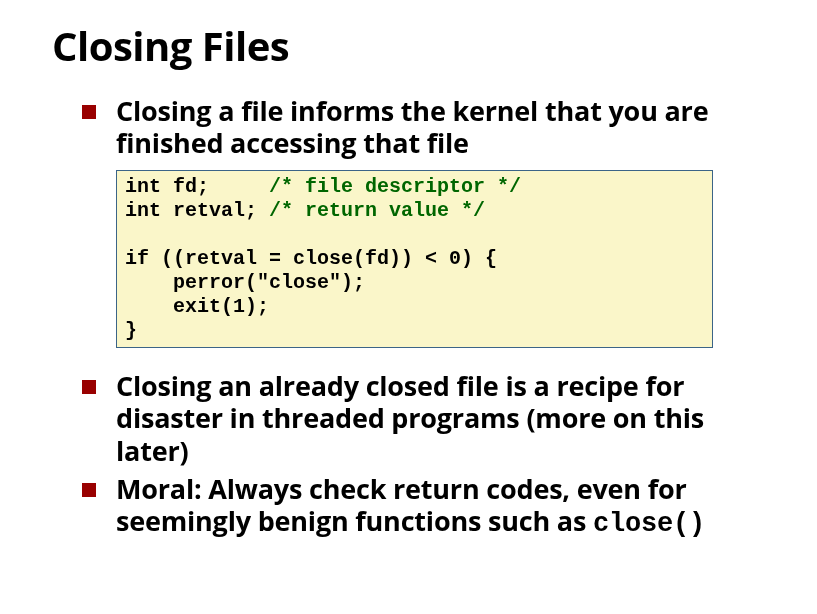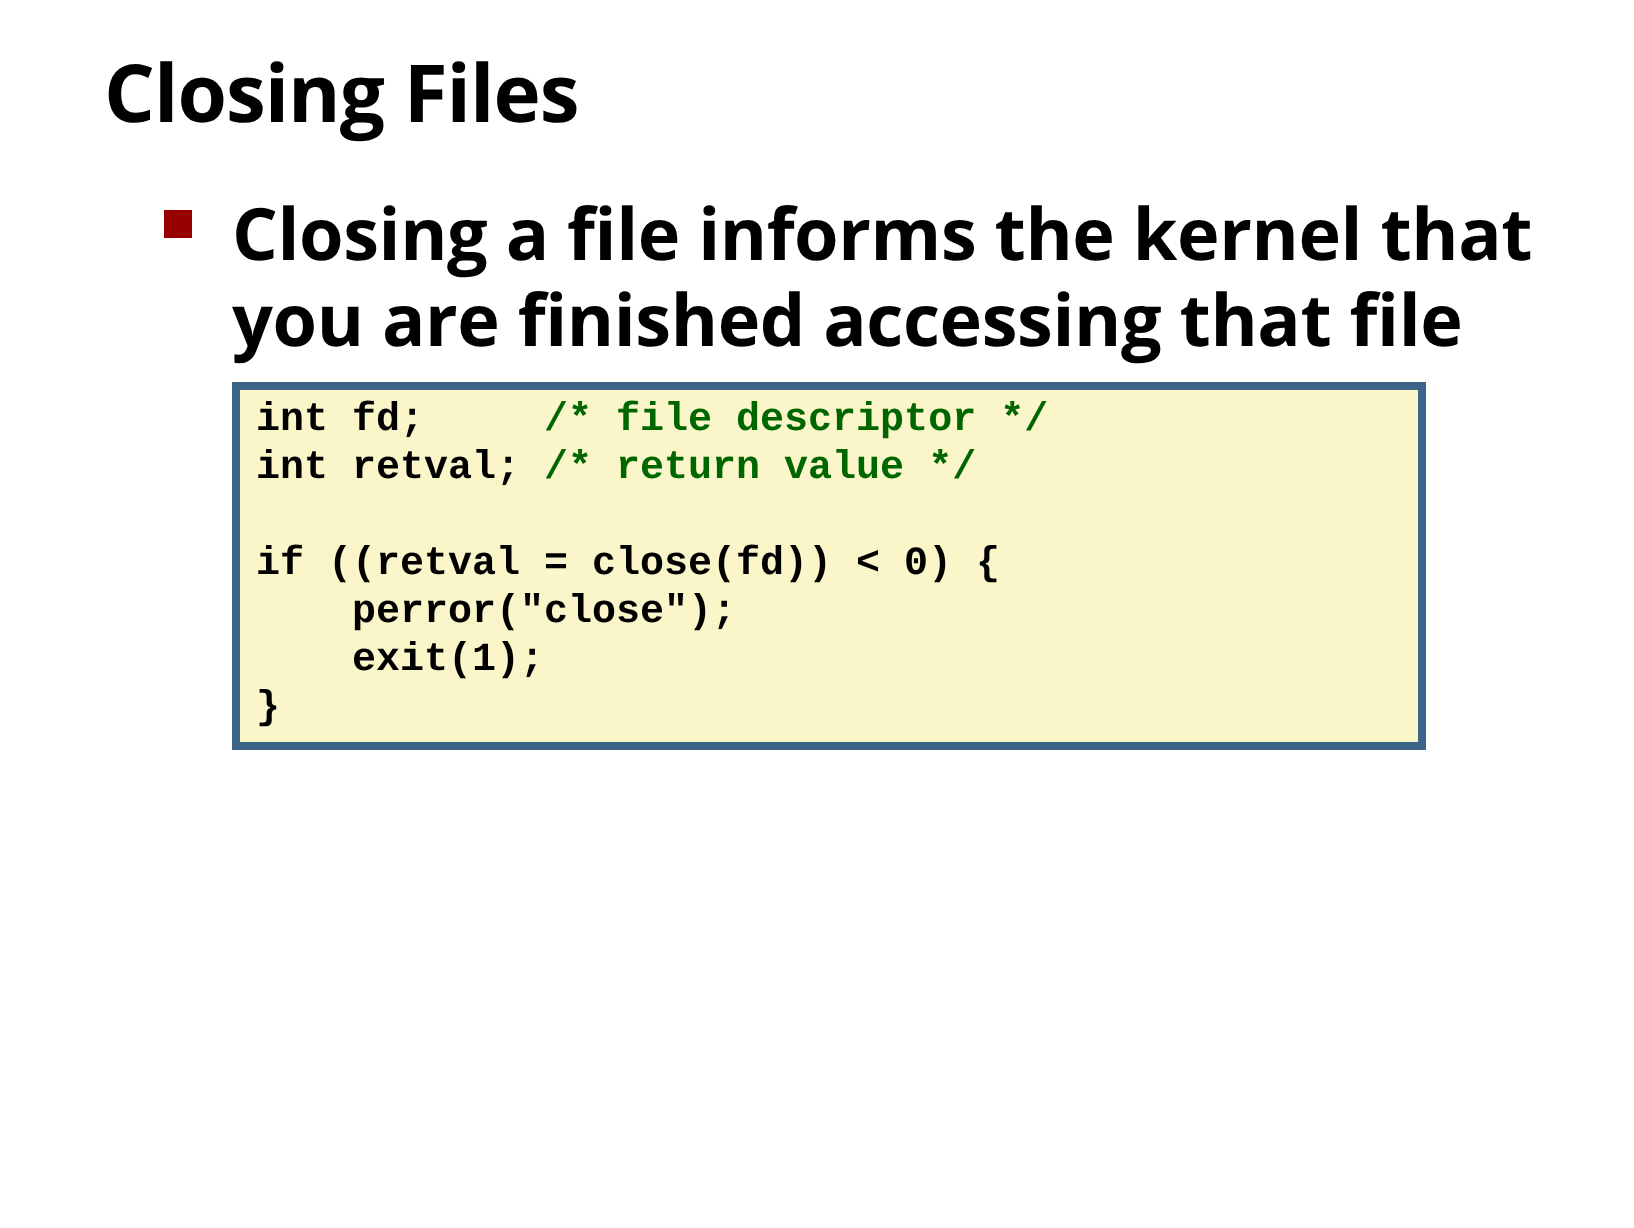--- a/index.html
+++ b/index.html
@@ -20,40 +20,40 @@
     margin-bottom: 22px;
     letter-spacing: -0.5px;
   }
   ul.bullets {
     list-style: none;
     padding-left: 30px;
   }
   ul.bullets > li {
     position: relative;
     padding-left: 34px;
-    font-size: 36px;
+    font-size: 27px;
     font-weight: 700;
     line-height: 1.2;
     margin-bottom: 6px;
     letter-spacing: -0.2px;
   }
   ul.bullets > li::before {
     content: "";
     position: absolute;
     left: 0;
     top: 10px;
     width: 14px;
     height: 14px;
     background: #990000; 
   }
   .codebox {
     margin: 10px 0 22px 64px;
     width: 597px;
     background: #faf6c9;
-    border: 4px solid #22c55e;
+    border: 1px solid #22c55e;
     padding: 4px 8px 4px 8px;
     font-family: "Courier New", Courier, monospace;
     font-size: 20px;
     font-weight: 700;
     line-height: 1.2;
     white-space: pre;
   }
   .code-keyword { color: #000000; }
   .code-comment { color: #006600; }
   .inline-code {
@@ -79,17 +79,23 @@
   <div class="codebox" data-bind-attr="style:__noop"><span class="code-keyword" data-bind="slide.code.line1a">int fd;     </span><span class="code-comment" data-bind="slide.code.line1b" data-bind-attr="style:__noop">/* file descriptor */</span>
 <span class="code-keyword" data-bind="slide.code.line2a">int retval; </span><span class="code-comment" data-bind="slide.code.line2b">/* return value */</span>
 <span data-bind="slide.code.blank"></span>
 <span data-bind="slide.code.line3">if ((retval = close(fd)) &lt; 0) {</span>
 <span data-bind="slide.code.line4">    perror("close");</span>
 <span data-bind="slide.code.line5">    exit(1);</span>
 <span data-bind="slide.code.line6">}</span></div>
 
   <ul class="bullets">
 
+    <li style="--accent: #990000;">
+      <span data-bind="slide.bullets.1.text">Closing an already closed file is a recipe for disaster in threaded programs (more on this later)</span>
+    </li>
 
+    <li style="--accent: #990000;">
+      <span data-bind="slide.bullets.2.moral_prefix">Moral: Always check return codes, even for seemingly benign functions such as </span><span class="inline-code" data-bind="slide.bullets.2.moral_code">close()</span>
+    </li>
 
   </ul>
 
 </div>
 
 </body></html>

